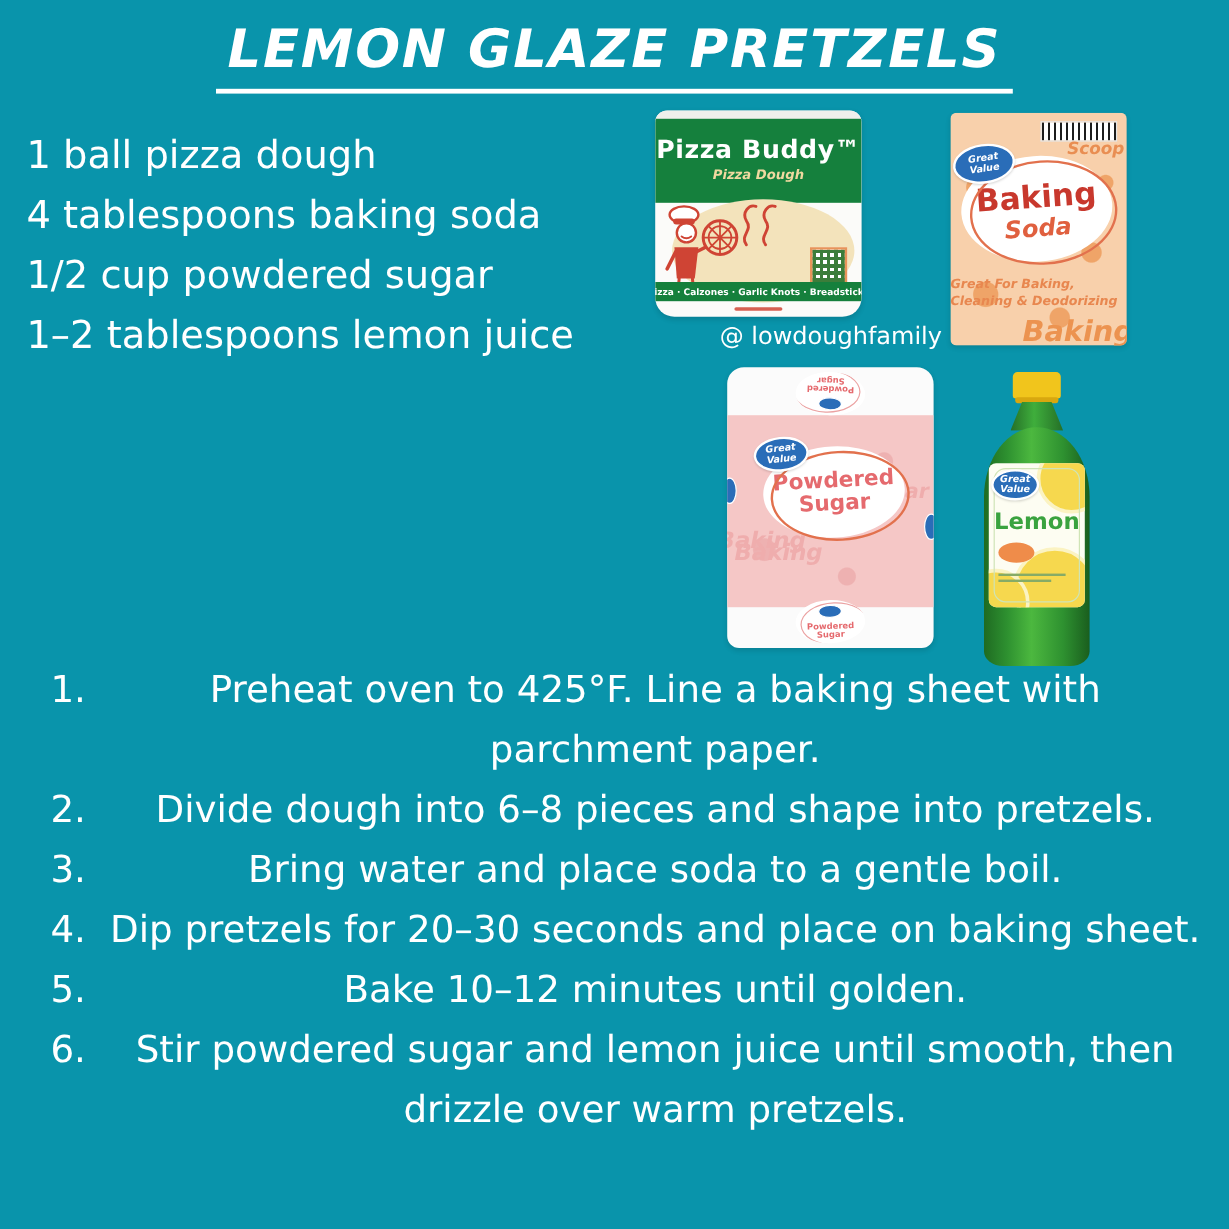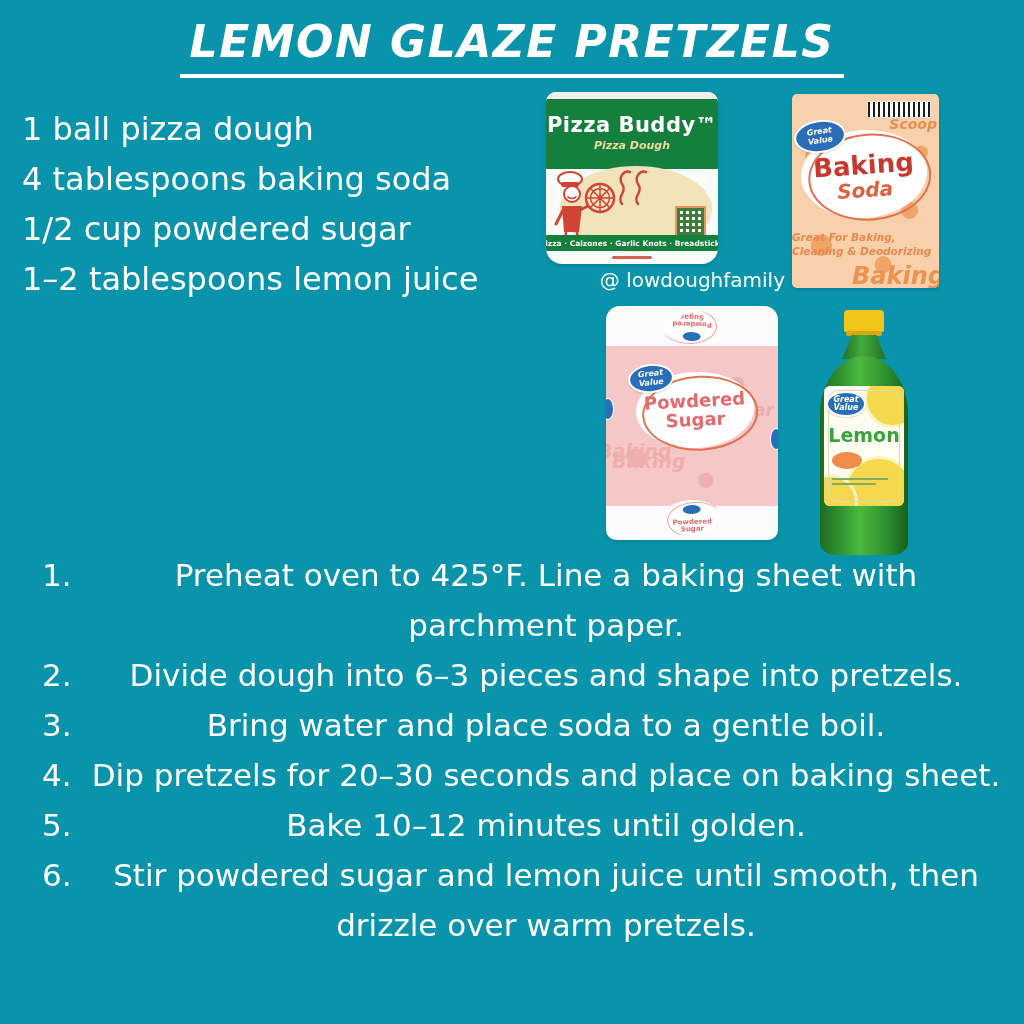--- a/index.html
+++ b/index.html
@@ -252,21 +252,21 @@
     </div>
   </div>
 
   <ol class="instructions">
     <li>
       <span class="step-num">1.</span>
       <span class="step-text">Preheat oven to 425°F. Line a baking sheet with parchment paper.</span>
     </li>
     <li>
       <span class="step-num">2.</span>
-      <span class="step-text">Divide dough into 6–3 pieces and shape into pretzels.</span>
+      <span class="step-text">Divide dough into 6–8 pieces and shape into pretzels.</span>
     </li>
     <li>
       <span class="step-num">3.</span>
       <span class="step-text">Bring water and place soda to a gentle boil.</span>
     </li>
     <li>
       <span class="step-num">4.</span>
       <span class="step-text">Dip pretzels for 20–30 seconds and place on baking sheet.</span>
     </li>
     <li>

